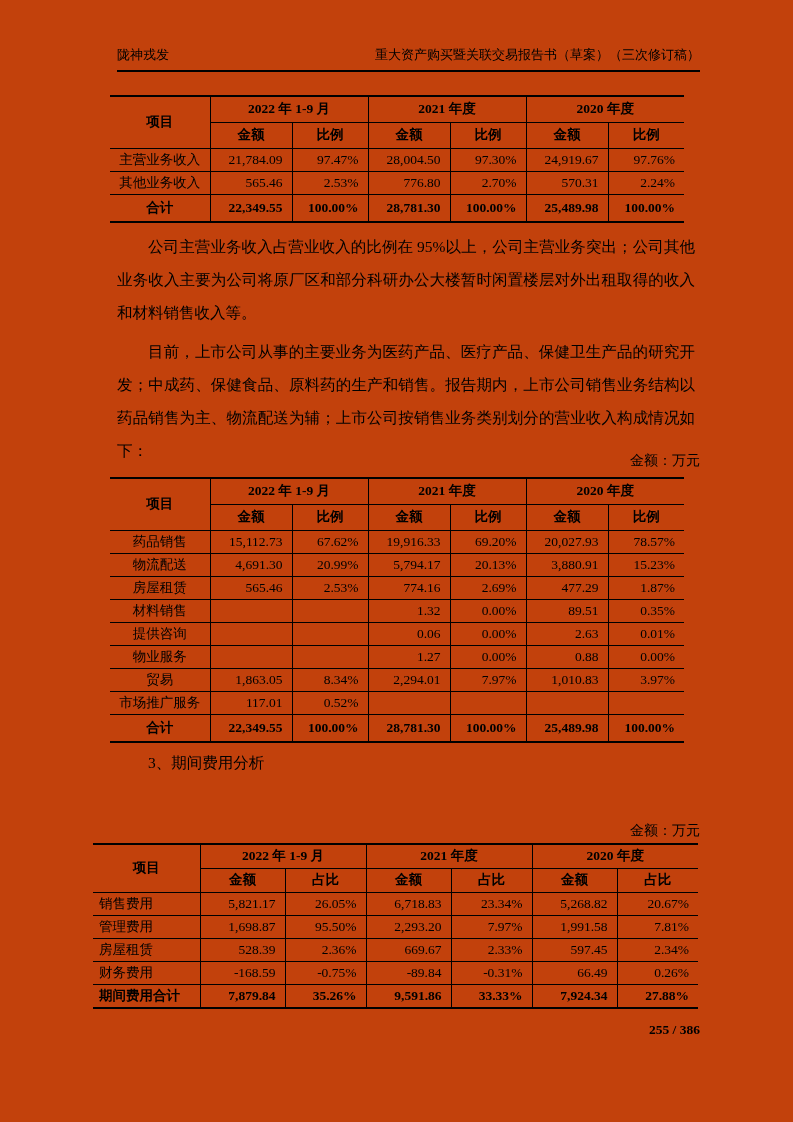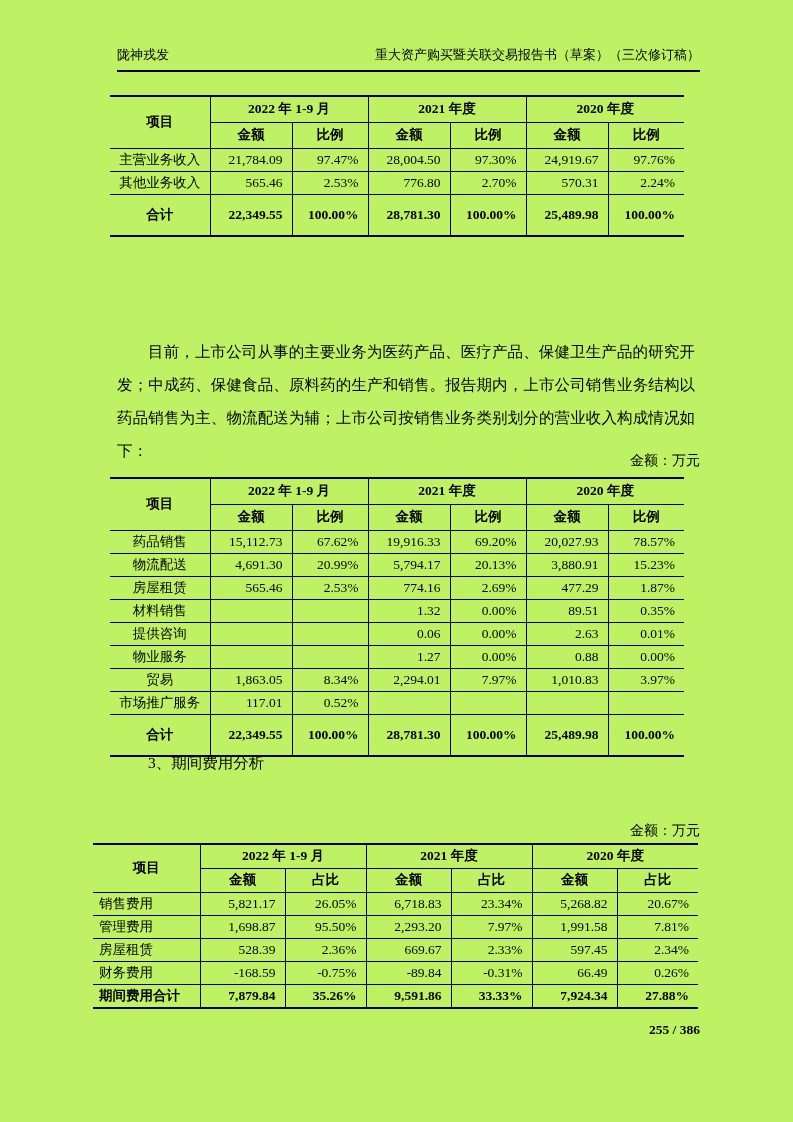--- a/index.html
+++ b/index.html
@@ -1,19 +1,19 @@
 <!DOCTYPE html>
 <html><head>
 <meta charset="utf-8">
 <style>
   html,body { margin:0; padding:0; background:#ffffff; }
   .page {
     position:relative;
     width:793px; height:1122px;
-    background:#bef264;
+    background:#c2410c;
     font-family:"Liberation Serif","DejaVu Serif",serif;
     color:#000;
     overflow:hidden;
   }
   
   .doc-header {
     position:absolute; top:46px; left:117px; width:583px;
     display:flex; justify-content:space-between; align-items:flex-end;
     font-size:13px; padding-bottom:6px;
     border-bottom:2px solid #000;
@@ -44,21 +44,21 @@
   table.fin th, table.fin td {
     border:1px solid #000;
     padding:0 6px;
     overflow:hidden; white-space:nowrap;
   }
   table.fin th:first-child, table.fin td:first-child { border-left:none; }
   table.fin th:last-child,  table.fin td:last-child  { border-right:none; }
   table.fin th { font-weight:bold; text-align:center; }
   table.fin tr.hrow { height:26px; }
   table.fin tr.drow { height:23px; }
-  table.fin tr.trow { height:42px; font-weight:bold; }
+  table.fin tr.trow { height:28px; font-weight:bold; }
   table.fin td.lbl  { text-align:center; }
   table.fin td.lbl-left { text-align:left;margin-left:16px; }
   table.fin td.num  { text-align:right; padding-right:9px; }
   #table3 tr.hrow { height:24px; }
   #table3 tr.trow { height:24px; }
   
   .page-number {
     position:absolute; top:1022px; right:93px;
     font-size:13.5px; font-weight:bold;
   }
@@ -123,20 +123,21 @@
           <td class="num">22,349.55</td>
           <td class="num">100.00%</td>
           <td class="num">28,781.30</td>
           <td class="num">100.00%</td>
           <td class="num">25,489.98</td>
           <td class="num">100.00%</td>
         </tr>
       </tbody>
     </table>
 
+  <div class="para" style="top:230px;">公司主营业务收入占营业收入的比例在 95%以上，公司主营业务突出；公司其他业务收入主要为公司将原厂区和部分科研办公大楼暂时闲置楼层对外出租取得的收入和材料销售收入等。</div>
 
   <div class="para" style="top:335px;">目前，上市公司从事的主要业务为医药产品、医疗产品、保健卫生产品的研究开发；中成药、保健食品、原料药的生产和销售。报告期内，上市公司销售业务结构以药品销售为主、物流配送为辅；上市公司按销售业务类别划分的营业收入构成情况如下：</div>
 
   <div class="unit-label" style="top:452px;">金额：万元</div>
 
   <table class="fin" id="table2" style="top:477px; left:110px;">
       <colgroup>
         <col style="width: 100px;">
         <col style="width: 82px;">
         <col style="width: 76px;">

